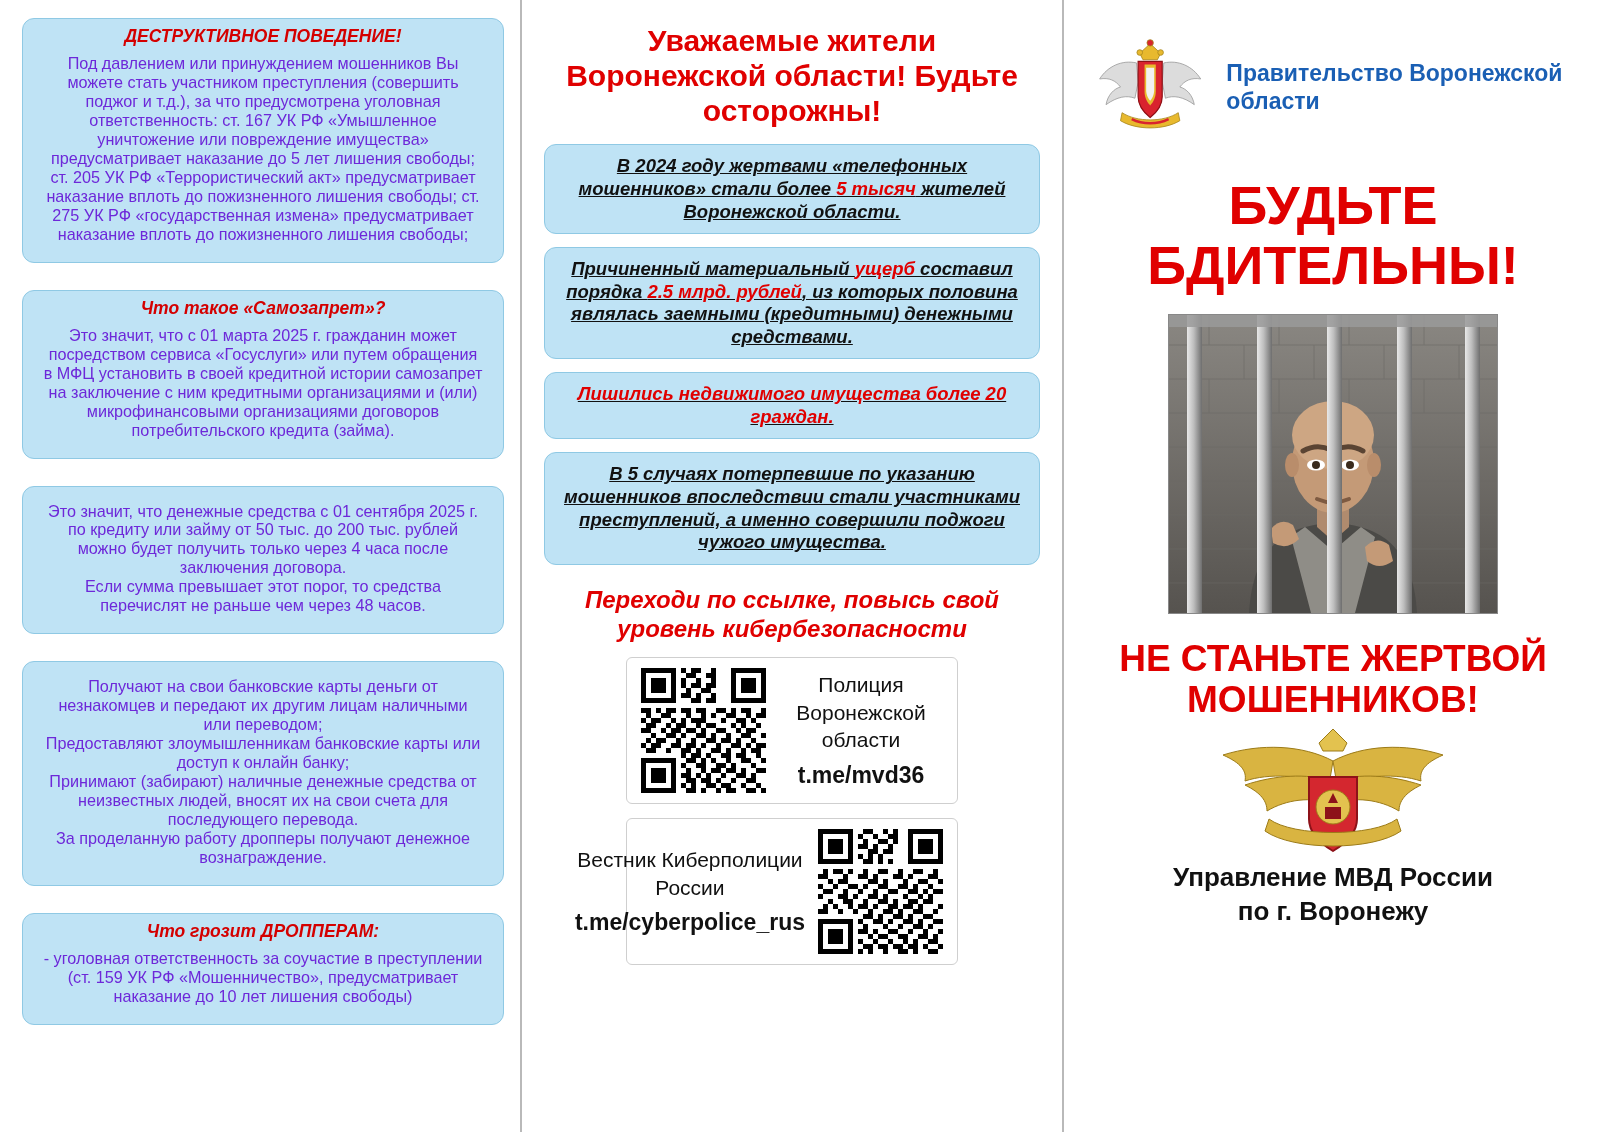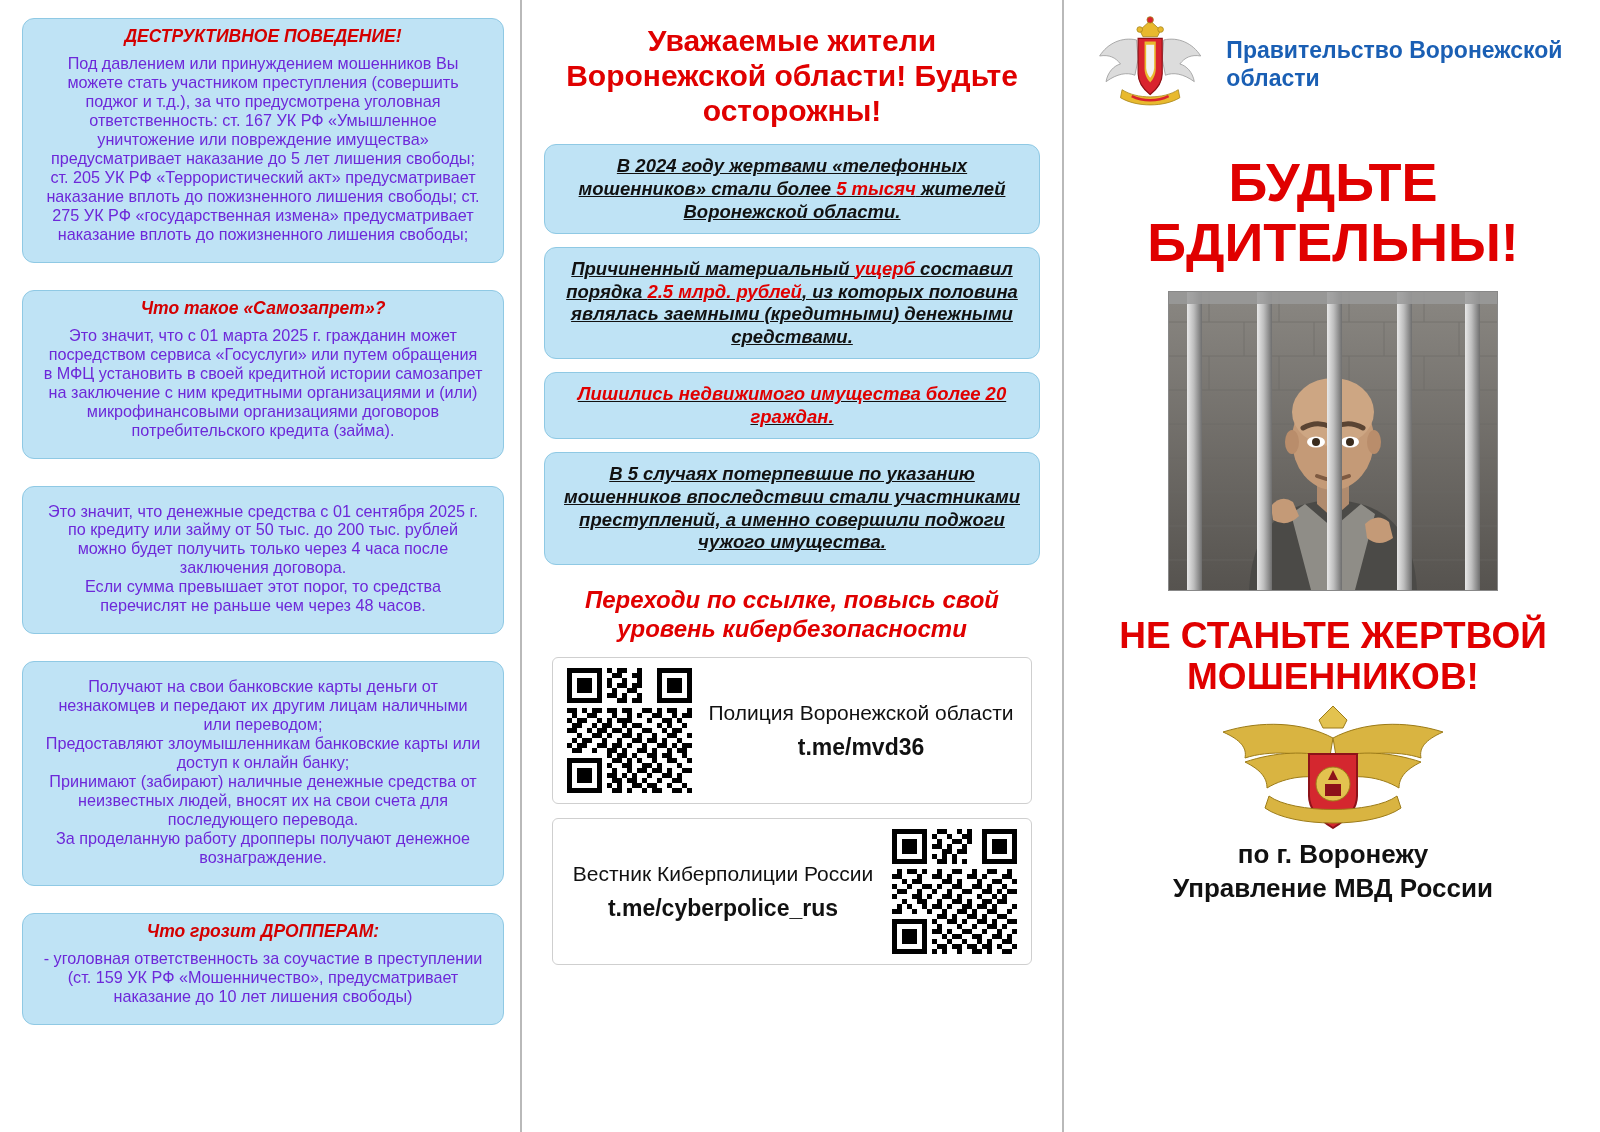--- a/index.html
+++ b/index.html
@@ -94,21 +94,21 @@
     font-weight:bold;
     font-size:24px;
     line-height:1.2;
     text-align:center;
     margin:8px 0 14px 0;
   }
   .qr-card {
     background:#fff;
     border:1px solid #cfcfcf;
     border-radius:6px;
-    width:480px;
+    width:332px;
     padding:10px 14px;
     display:flex;
     align-items:center;
     gap:13px;
     margin-bottom:14px;
   }
   .qr-card.reverse { flex-direction:row-reverse; }
   .qr-text {
     flex:1;
     font-size:21px;
@@ -121,21 +121,21 @@
     font-weight:bold;
     font-size:23px;
     margin-top:6px;
     white-space:nowrap;
   }
   .qr-img { width:125px; height:125px; flex:0 0 125px; }
 
   
   .col-right {
     flex:1 1 auto;
-    padding:4px 24px 10px 26px;
+    padding:27px 24px 10px 26px;
     display:flex;
     flex-direction:column;
     align-items:center;
   }
   .gov-row {
     display:flex;
     align-items:center;
     gap:16px;
     width:100%;
     margin-bottom:6px;
@@ -671,18 +671,18 @@
 
       <path d="M126 50 H174 V92 C174 108 160 118 150 124 C140 118 126 108 126 92 Z" fill="#d4272f" stroke="#8d1219" stroke-width="2"></path>
 
       <circle cx="150" cy="80" r="17" fill="#e3c24f" stroke="#9c7b18"></circle>
       <path d="M150 66 l5 10 h-10 z M142 80 h16 v12 h-16 z" fill="#8d1219"></path>
 
       <path d="M86 92 C110 110 190 110 214 92 L218 104 C190 124 110 124 82 104 Z" fill="#d9b441" stroke="#9c7b18"></path>
     </svg>
 
     <div class="mvd-sign">
+      <div>Управление МВД России</div>
       <div>по г. Воронежу</div>
-      <div>Управление МВД России</div>
     </div>
 
   </div>
 </div>
 
 </body></html>

